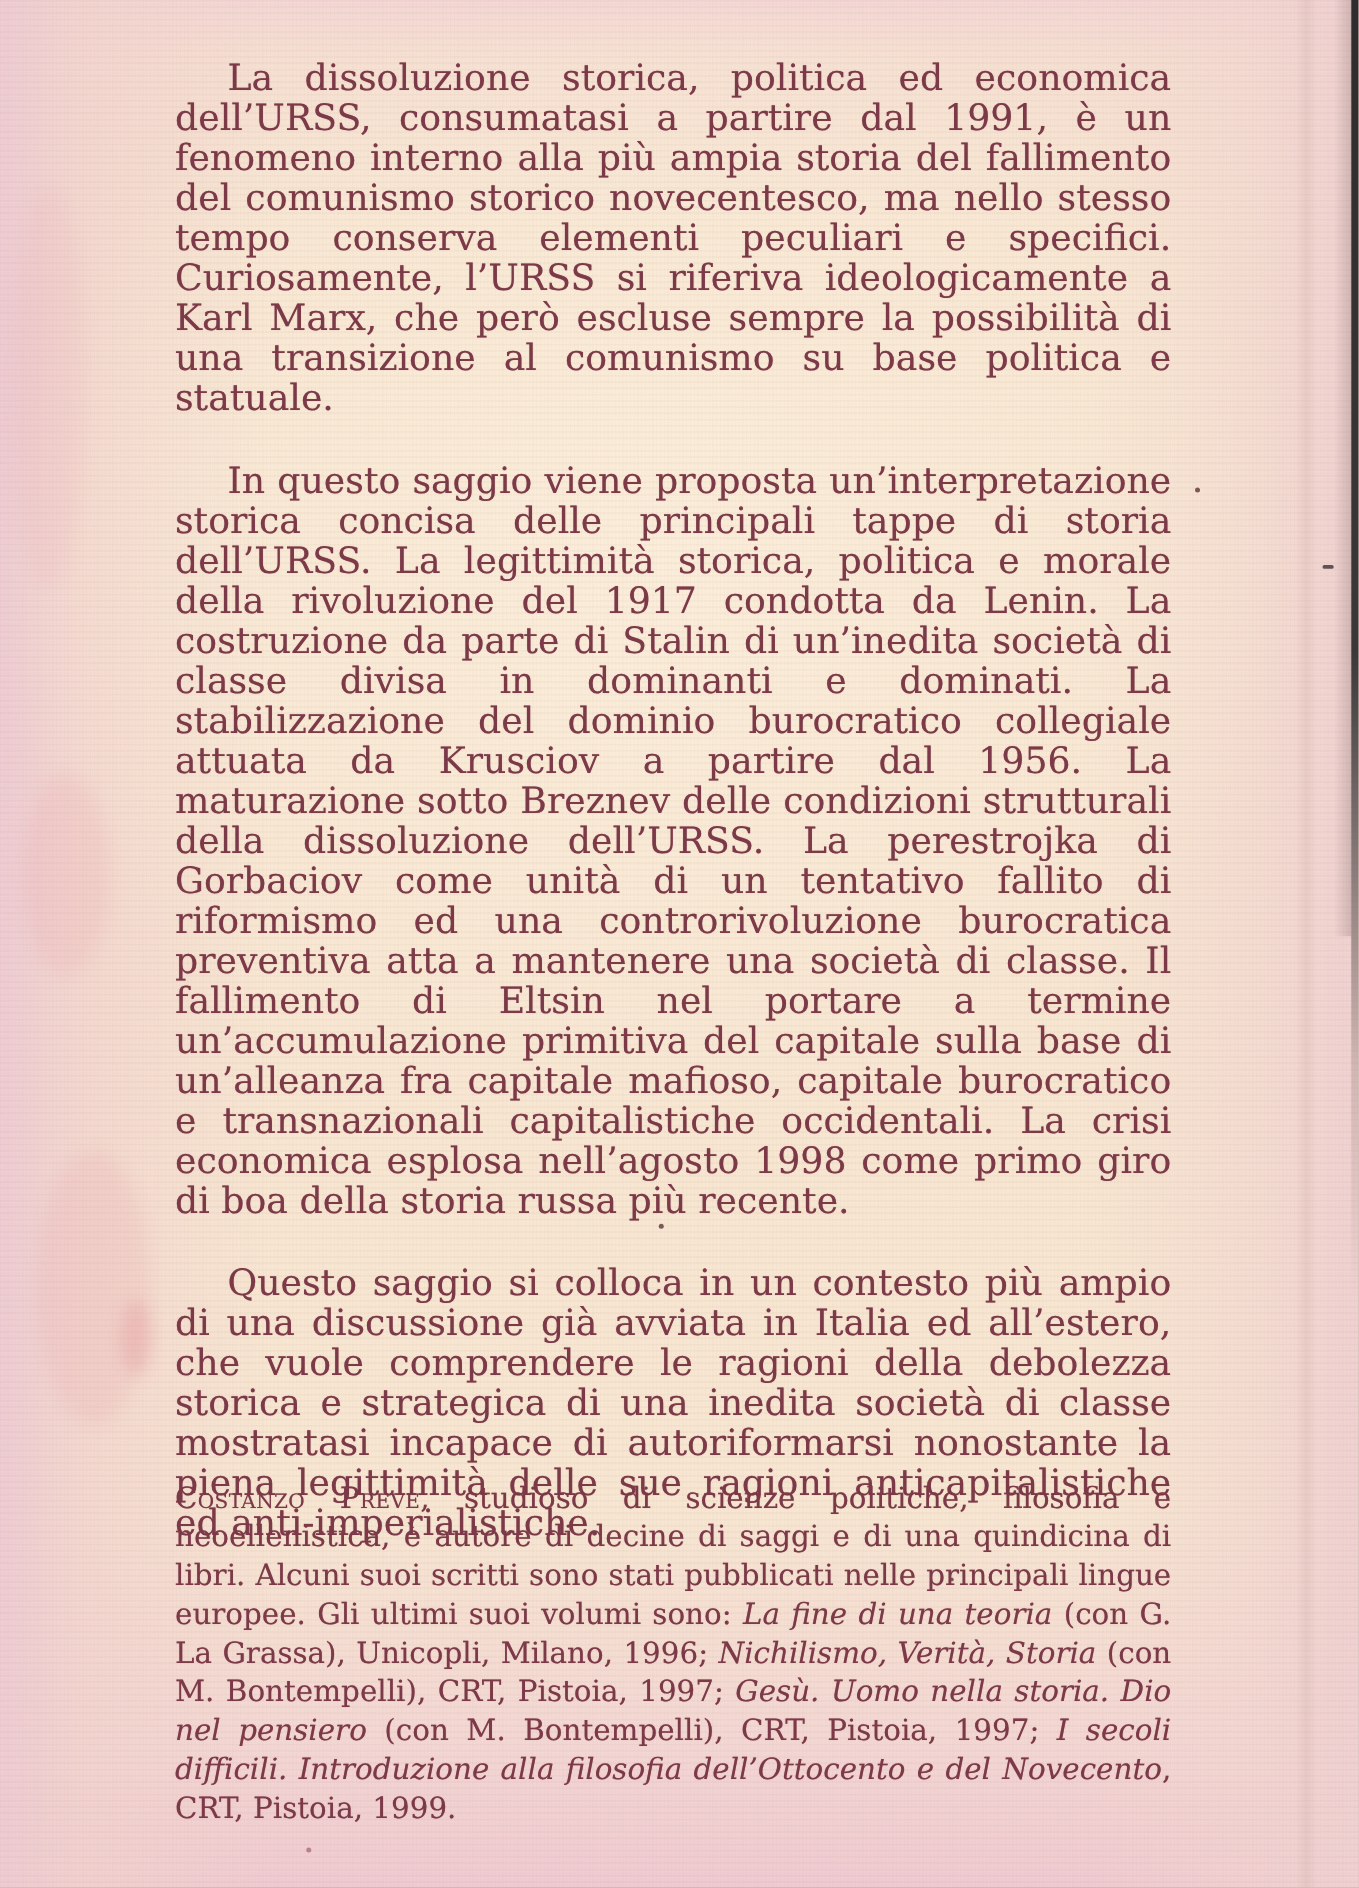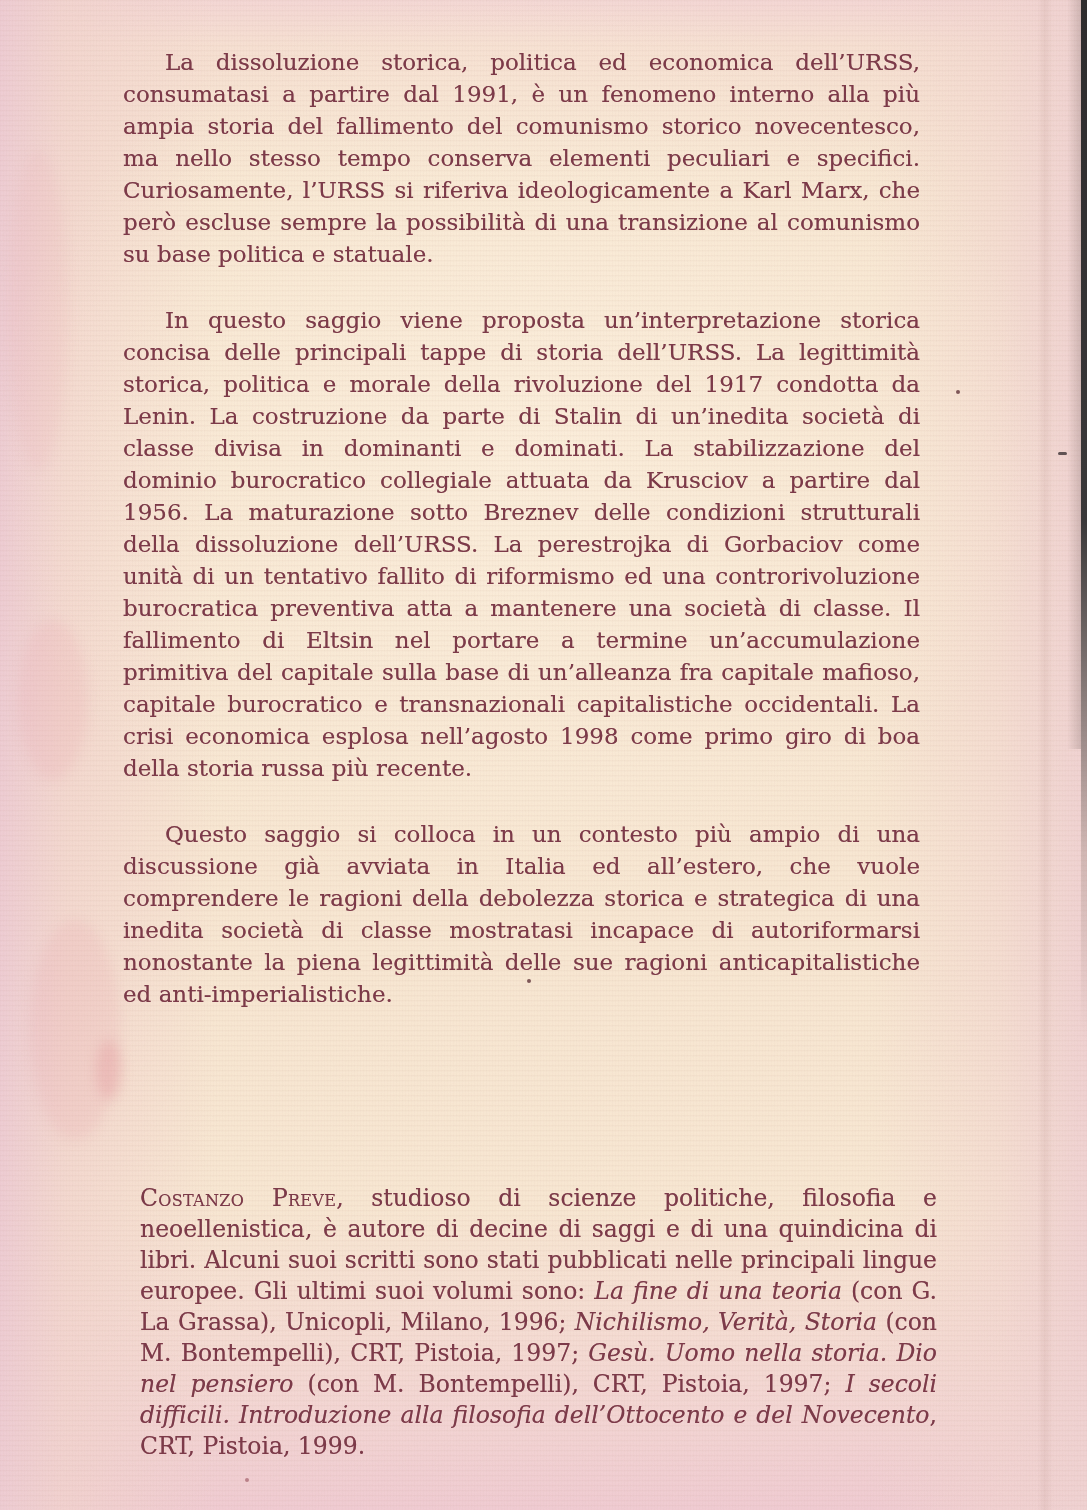--- a/index.html
+++ b/index.html
@@ -29,25 +29,25 @@
       linear-gradient(to bottom,
         #f4d7d5 0%, rgba(245,217,210,0.5) 3%, rgba(248,230,212,0) 12%,
         rgba(248,230,212,0) 80%, rgba(241,205,212,0.65) 93%, #f0cbd2 100%);
   }
 
   .layer { position: absolute; inset: 0; pointer-events: none; }
   .grain { opacity: 0.55; }
 
   .content {
     position: absolute;
-    left: 123px;
+    left: 140px;
     top: 46px;
     width: 797px;
     text-align: justify;
-    font-size: 23px;
+    font-size: 29px;
     line-height: 32px;
   }
   .para {
     margin: 0 0 34px 0;
     text-indent: 42px;
     text-shadow: 0 0 0.6px rgba(122,56,70,0.55);
   }
   .bio-block {
     position: absolute;
     left: 140px;

